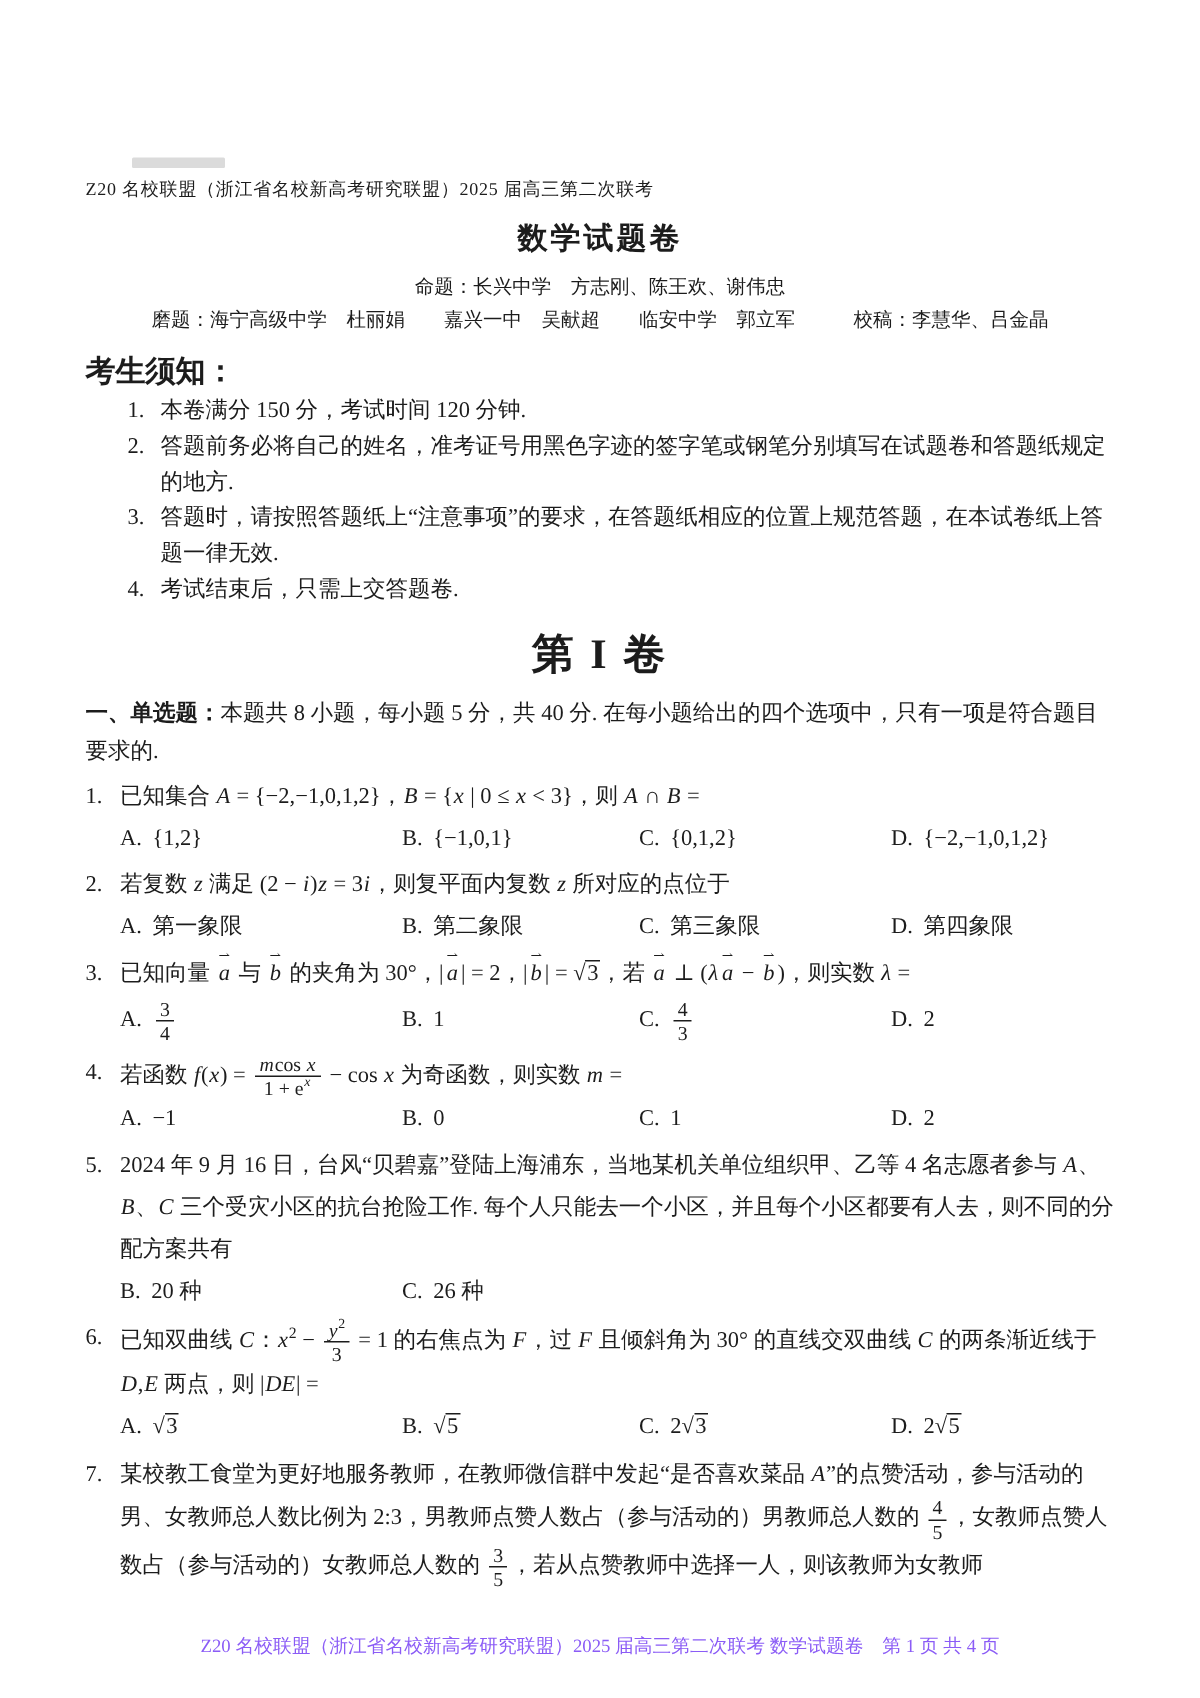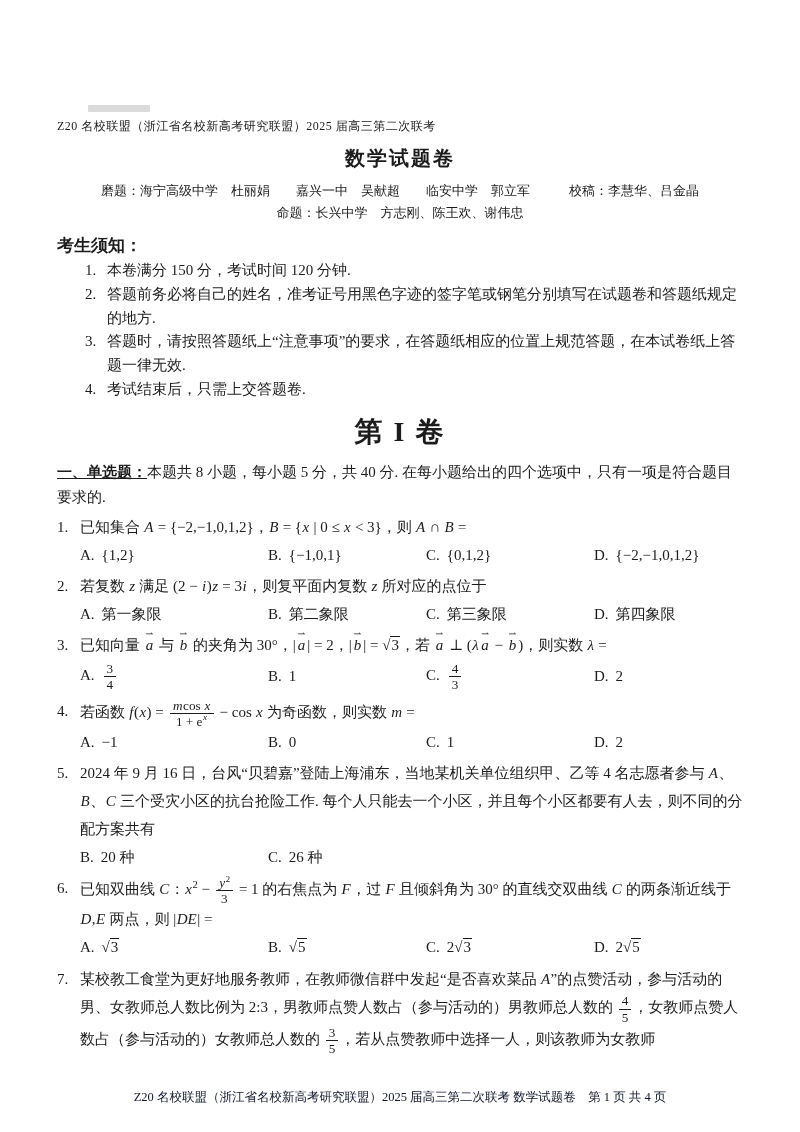--- a/index.html
+++ b/index.html
@@ -22,46 +22,46 @@
   }
   .title{
     font-size:12px; font-weight:400; text-align:left;
     letter-spacing:.5px; margin:0 0 10px 0;
   }
   .subject{
     font-size:20px; font-weight:700; text-align:center;
     margin:0 0 8px 0; letter-spacing:2px;
   }
   .credits{ text-align:center; font-size:13px; line-height:1.7; margin-bottom:10px; }
-  .notice-title{ font-size:17px; font-weight:700; margin:0 0 2px 0; }
+  .notice-title{ font-size:20px; font-weight:700; margin:0 0 2px 0; }
   .notice-item{ display:flex; font-size:15px; line-height:1.58; padding-left:28px; }
   .n-num{ flex:0 0 22px; }
   .n-text{ flex:1; }
   .section-title{
     font-size:28px; font-weight:700; text-align:center;
     margin:12px 0 9px 0; letter-spacing:2px;
   }
   .part-heading{ font-size:15px; line-height:1.62; margin-bottom:5px; }
-  .part-label{ font-weight:700;text-decoration:underline; }
+  .part-label{ font-weight:700; }
   .question{ margin-bottom:4px; font-size:15px; }
   .q-stem{ display:flex; line-height:1.85; }
   .q-num{ flex:0 0 23px; }
   .q-text{ flex:1; }
   .q-options{
     display:grid;
     grid-template-columns:188px 158px 168px 1fr;
     padding-left:23px;
     margin:1px 0 5px 0;
     line-height:1.7;
     align-items:center;
   }
   .opt-label{ margin-right:7px; }
   .footer{
     position:absolute; left:0; right:0; bottom:26px;
-    text-align:center; font-size:12.5px; color:#0f172a;
+    text-align:center; font-size:12.5px; color:#8b5cf6;
   }
   
   i{ font-style:italic; padding:0 .5px; }
   sup{ font-size:.7em; line-height:0; }
   .frac{
     display:inline-flex; flex-direction:column; align-items:center;
     vertical-align:middle; line-height:1.15; font-size:.88em; margin:0 2px;
   }
   .frac .num{ border-bottom:1px solid currentColor; padding:0 3px; }
   .frac .den{ padding:0 3px; }
@@ -77,22 +77,22 @@
 <body>
 
 <div class="page">
 
   <div class="corner-mark"></div>
 
   <div class="title">Z20 名校联盟（浙江省名校新高考研究联盟）2025 届高三第二次联考</div>
   <div class="subject">数学试题卷</div>
 
   <div class="credits">
+    <div class="credit-line">命题：长兴中学　方志刚、陈王欢、谢伟忠</div>
     <div class="credit-line">磨题：海宁高级中学　杜丽娟　　嘉兴一中　吴献超　　临安中学　郭立军　　　校稿：李慧华、吕金晶</div>
-    <div class="credit-line">命题：长兴中学　方志刚、陈王欢、谢伟忠</div>
   </div>
 
   <div class="notice">
     <div class="notice-title">考生须知：</div>
     <div class="notice-item">
       <span class="n-num">1.</span>
       <span class="n-text">本卷满分 150 分，考试时间 120 分钟.</span>
     </div>
     <div class="notice-item">
       <span class="n-num">2.</span>

